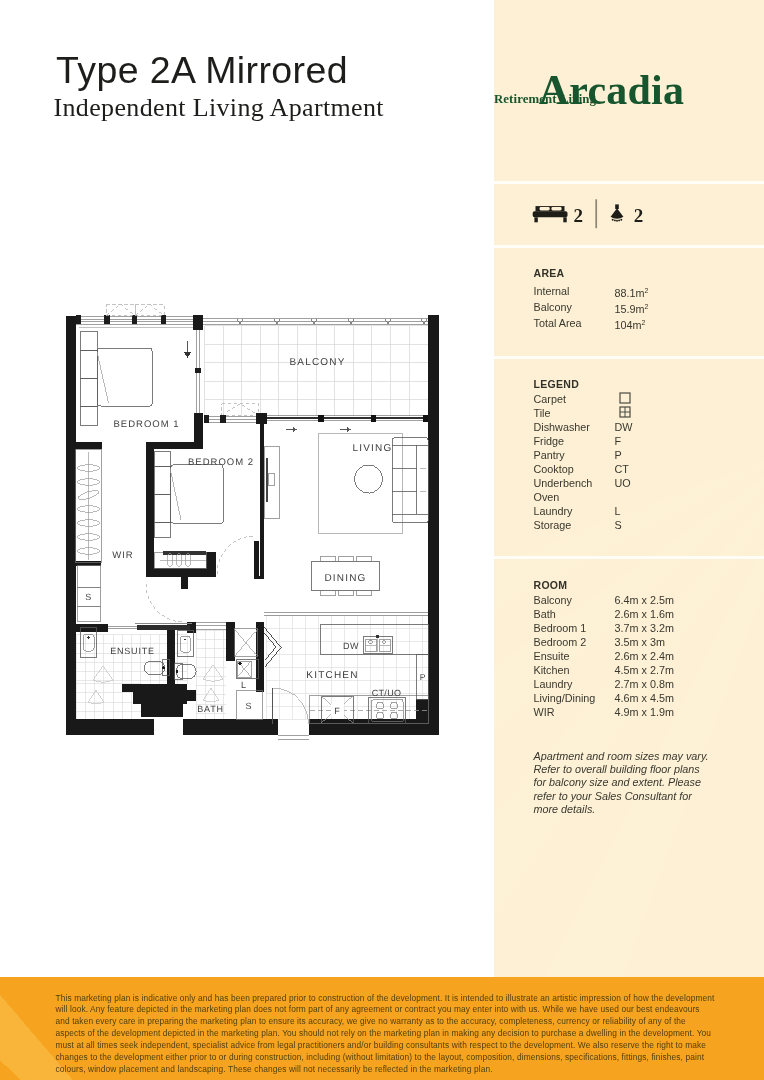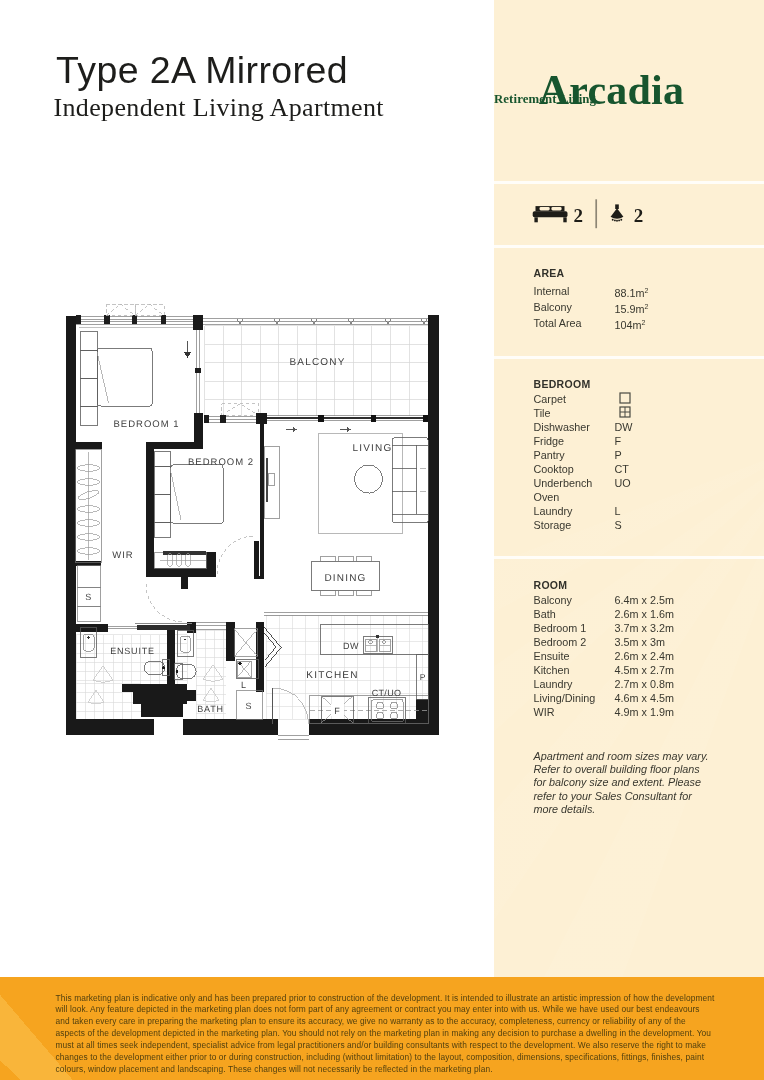--- a/index.html
+++ b/index.html
@@ -86,21 +86,21 @@
       <div class="row">
         <span>Balcony</span>
         <span class="val">15.9m<sup>2</sup></span>
       </div>
       <div class="row">
         <span>Total Area</span>
         <span class="val">104m<sup>2</sup></span>
       </div>
     </div>
   <div class="sec" style="top:378px">
-      <h3>BEDROOM</h3>
+      <h3>LEGEND</h3>
       <div class="row">
         <span>Carpet</span>
         <span class="val"><svg width="12" height="12" style="vertical-align:-1px;margin-left:4px">
             <rect x="1" y="1" width="10" height="10" fill="none" stroke="#4a4a42" stroke-width="1.2"></rect>
           </svg></span>
       </div>
       <div class="row">
         <span>Tile</span>
         <span class="val"><svg width="12" height="12" style="vertical-align:-1px;margin-left:4px">
             <rect x="1" y="1" width="10" height="10" fill="none" stroke="#4a4a42" stroke-width="1.2"></rect>

